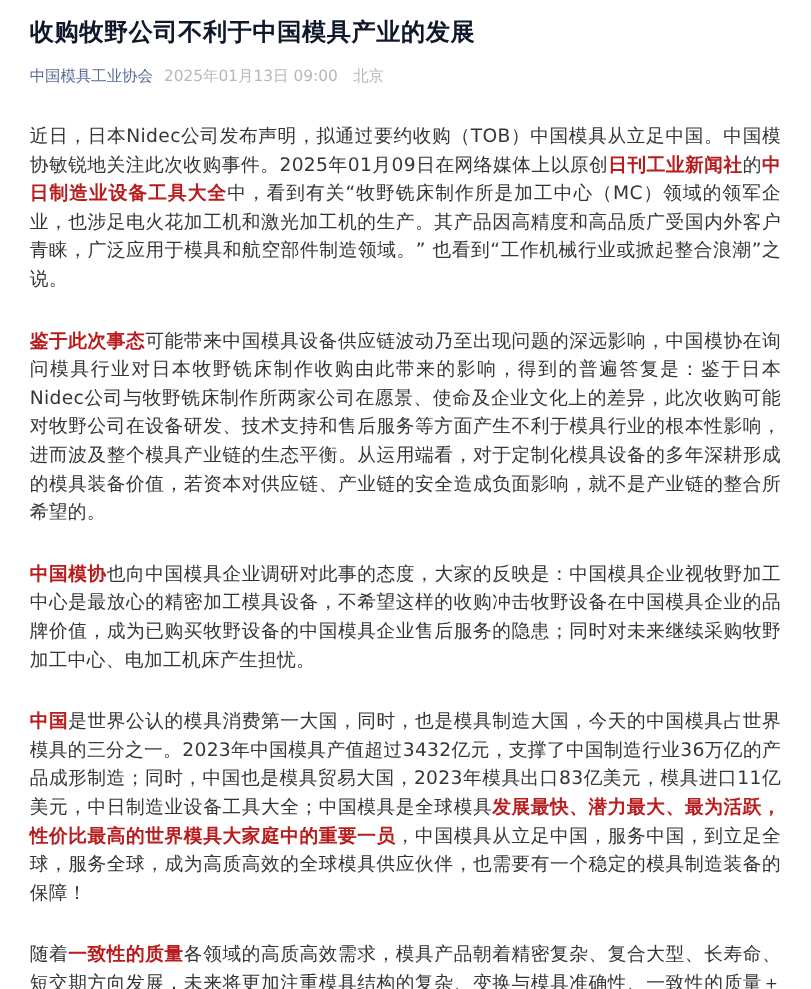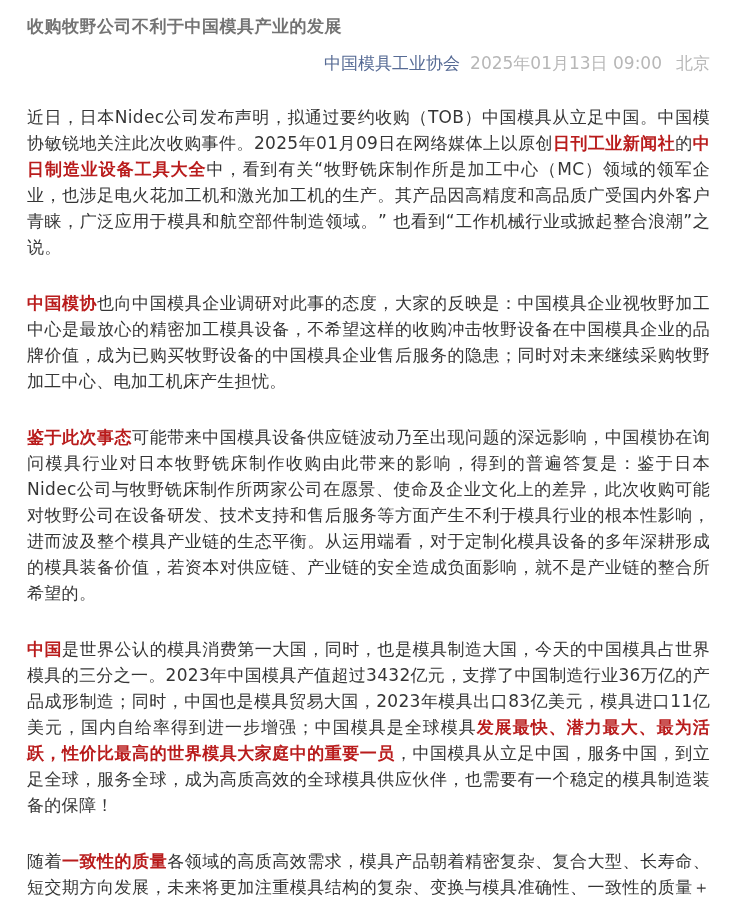--- a/index.html
+++ b/index.html
@@ -9,33 +9,32 @@
   }
   .page {
     width: 737px;
     min-height: 899px;
     box-sizing: border-box;
     padding: 15px 27px 40px 27px;
     background: #ffffff;
     font-family: "DejaVu Sans", "Liberation Sans", sans-serif;
   }
   .title {
-    font-size: 17px;
+    font-size: 22px;
     font-weight: bold;
-    color: #737373;
+    color: #0f172a;
     line-height: 1.35;
     margin: 0 0 15px 0;
     letter-spacing: 0.5px;
   }
   .meta {
-    font-size: 17px;
+    font-size: 14px;
     line-height: 20px;
     margin-bottom: 31px;
     white-space: nowrap;
-    text-align: right;
   }
   .account {
     color: #576b95;
     text-decoration: none;
     margin-right: 10px;
     cursor: pointer;
   }
   .pub-date {
     color: #b7b7b7;
     margin-right: 14px;
@@ -64,18 +63,18 @@
 </head>
 <body>
 
 <div class="page">
   <h1 class="title">收购牧野公司不利于中国模具产业的发展</h1>
   <div class="meta">
     <a class="account" href="#">中国模具工业协会</a><span class="pub-date">2025年01月13日 09:00</span><span class="pub-location">北京</span>
   </div>
   <div class="article-body" id="article-body">
       <p><span>近日，日本Nidec公司发布声明，拟通过要约收购（TOB）中国模具从立足中国。中国模协敏锐地关注此次收购事件。2025年01月09日在网络媒体上以原创</span><strong>日刊工业新闻社</strong><span>的</span><strong>中日制造业设备工具大全</strong><span>中，看到有关“牧野铣床制作所是加工中心（MC）领域的领军企业，也涉足电火花加工机和激光加工机的生产。其产品因高精度和高品质广受国内外客户青睐，广泛应用于模具和航空部件制造领域。” 也看到“工作机械行业或掀起整合浪潮”之说。</span></p>
+      <p><strong>鉴于此次事态</strong><span>可能带来中国模具设备供应链波动乃至出现问题的深远影响，中国模协在询问模具行业对日本牧野铣床制作收购由此带来的影响，得到的普遍答复是：鉴于日本Nidec公司与牧野铣床制作所两家公司在愿景、使命及企业文化上的差异，此次收购可能对牧野公司在设备研发、技术支持和售后服务等方面产生不利于模具行业的根本性影响，进而波及整个模具产业链的生态平衡。从运用端看，对于定制化模具设备的多年深耕形成的模具装备价值，若资本对供应链、产业链的安全造成负面影响，就不是产业链的整合所希望的。</span></p>
       <p><strong>中国模协</strong><span>也向中国模具企业调研对此事的态度，大家的反映是：中国模具企业视牧野加工中心是最放心的精密加工模具设备，不希望这样的收购冲击牧野设备在中国模具企业的品牌价值，成为已购买牧野设备的中国模具企业售后服务的隐患；同时对未来继续采购牧野加工中心、电加工机床产生担忧。</span></p>
-      <p><strong>鉴于此次事态</strong><span>可能带来中国模具设备供应链波动乃至出现问题的深远影响，中国模协在询问模具行业对日本牧野铣床制作收购由此带来的影响，得到的普遍答复是：鉴于日本Nidec公司与牧野铣床制作所两家公司在愿景、使命及企业文化上的差异，此次收购可能对牧野公司在设备研发、技术支持和售后服务等方面产生不利于模具行业的根本性影响，进而波及整个模具产业链的生态平衡。从运用端看，对于定制化模具设备的多年深耕形成的模具装备价值，若资本对供应链、产业链的安全造成负面影响，就不是产业链的整合所希望的。</span></p>
-      <p><strong>中国</strong><span>是世界公认的模具消费第一大国，同时，也是模具制造大国，今天的中国模具占世界模具的三分之一。2023年中国模具产值超过3432亿元，支撑了中国制造行业36万亿的产品成形制造；同时，中国也是模具贸易大国，2023年模具出口83亿美元，模具进口11亿美元，国内自给率得到进一步增强；中国模具是全球模具</span><strong>发展最快、潜力最大、最为活跃，性价比最高的世界模具大家庭中的重要一员</strong><span>，中国模具从立足中国，服务中国，到立足全球，服务全球，成为高质高效的全球模具供应伙伴，也需要有一个稳定的模具制造装备的保障！</span></p>
+      <p><strong>中国</strong><span>是世界公认的模具消费第一大国，同时，也是模具制造大国，今天的中国模具占世界模具的三分之一。2023年中国模具产值超过3432亿元，支撑了中国制造行业36万亿的产品成形制造；同时，中国也是模具贸易大国，2023年模具出口83亿美元，模具进口11亿美元，中日制造业设备工具大全；中国模具是全球模具</span><strong>发展最快、潜力最大、最为活跃，性价比最高的世界模具大家庭中的重要一员</strong><span>，中国模具从立足中国，服务中国，到立足全球，服务全球，成为高质高效的全球模具供应伙伴，也需要有一个稳定的模具制造装备的保障！</span></p>
       <p><span>随着</span><strong>一致性的质量</strong><span>各领域的高质高效需求，模具产品朝着精密复杂、复合大型、长寿命、短交期方向发展，未来将更加注重模具结构的复杂、变换与模具准确性、一致性的质量＋效率的系统化要求。这就对模具加工设备也提出了更精细、更高效、更加定制化、长期一致性的要求，也更需要有深耕模具运用的设备企业助力模具行业发展。</span></p>
     </div>
 </div>
 
 </body></html>

